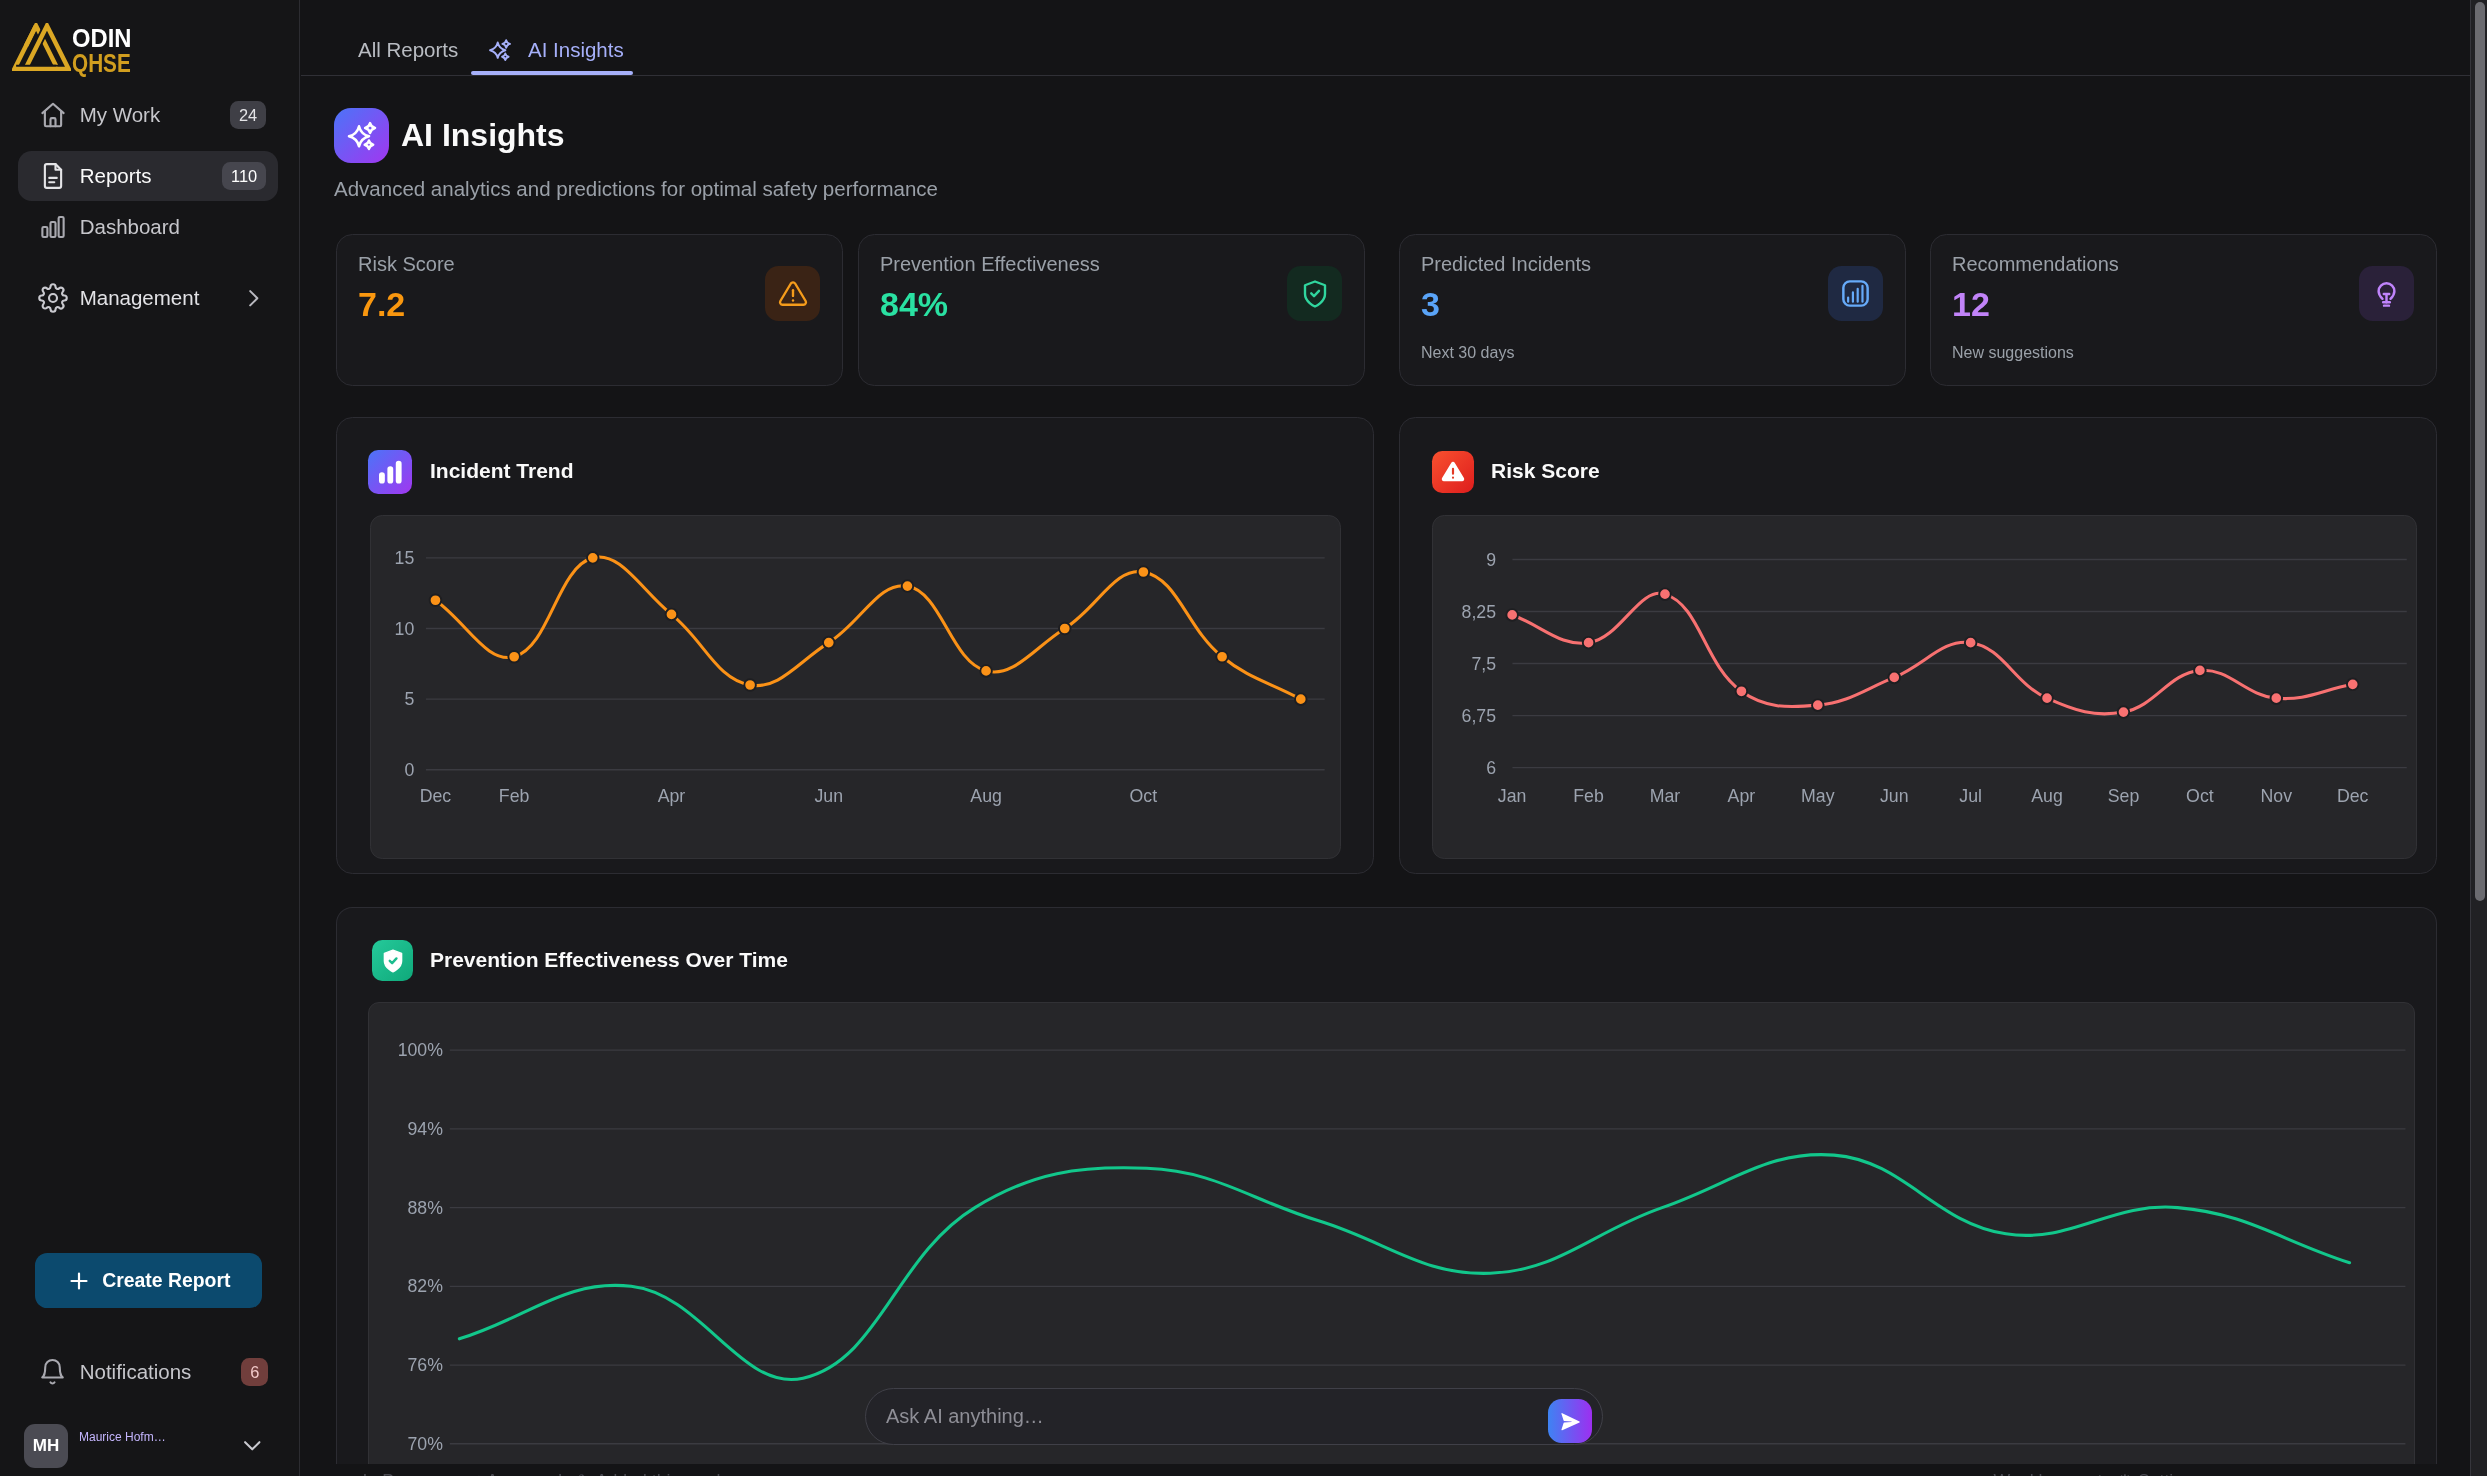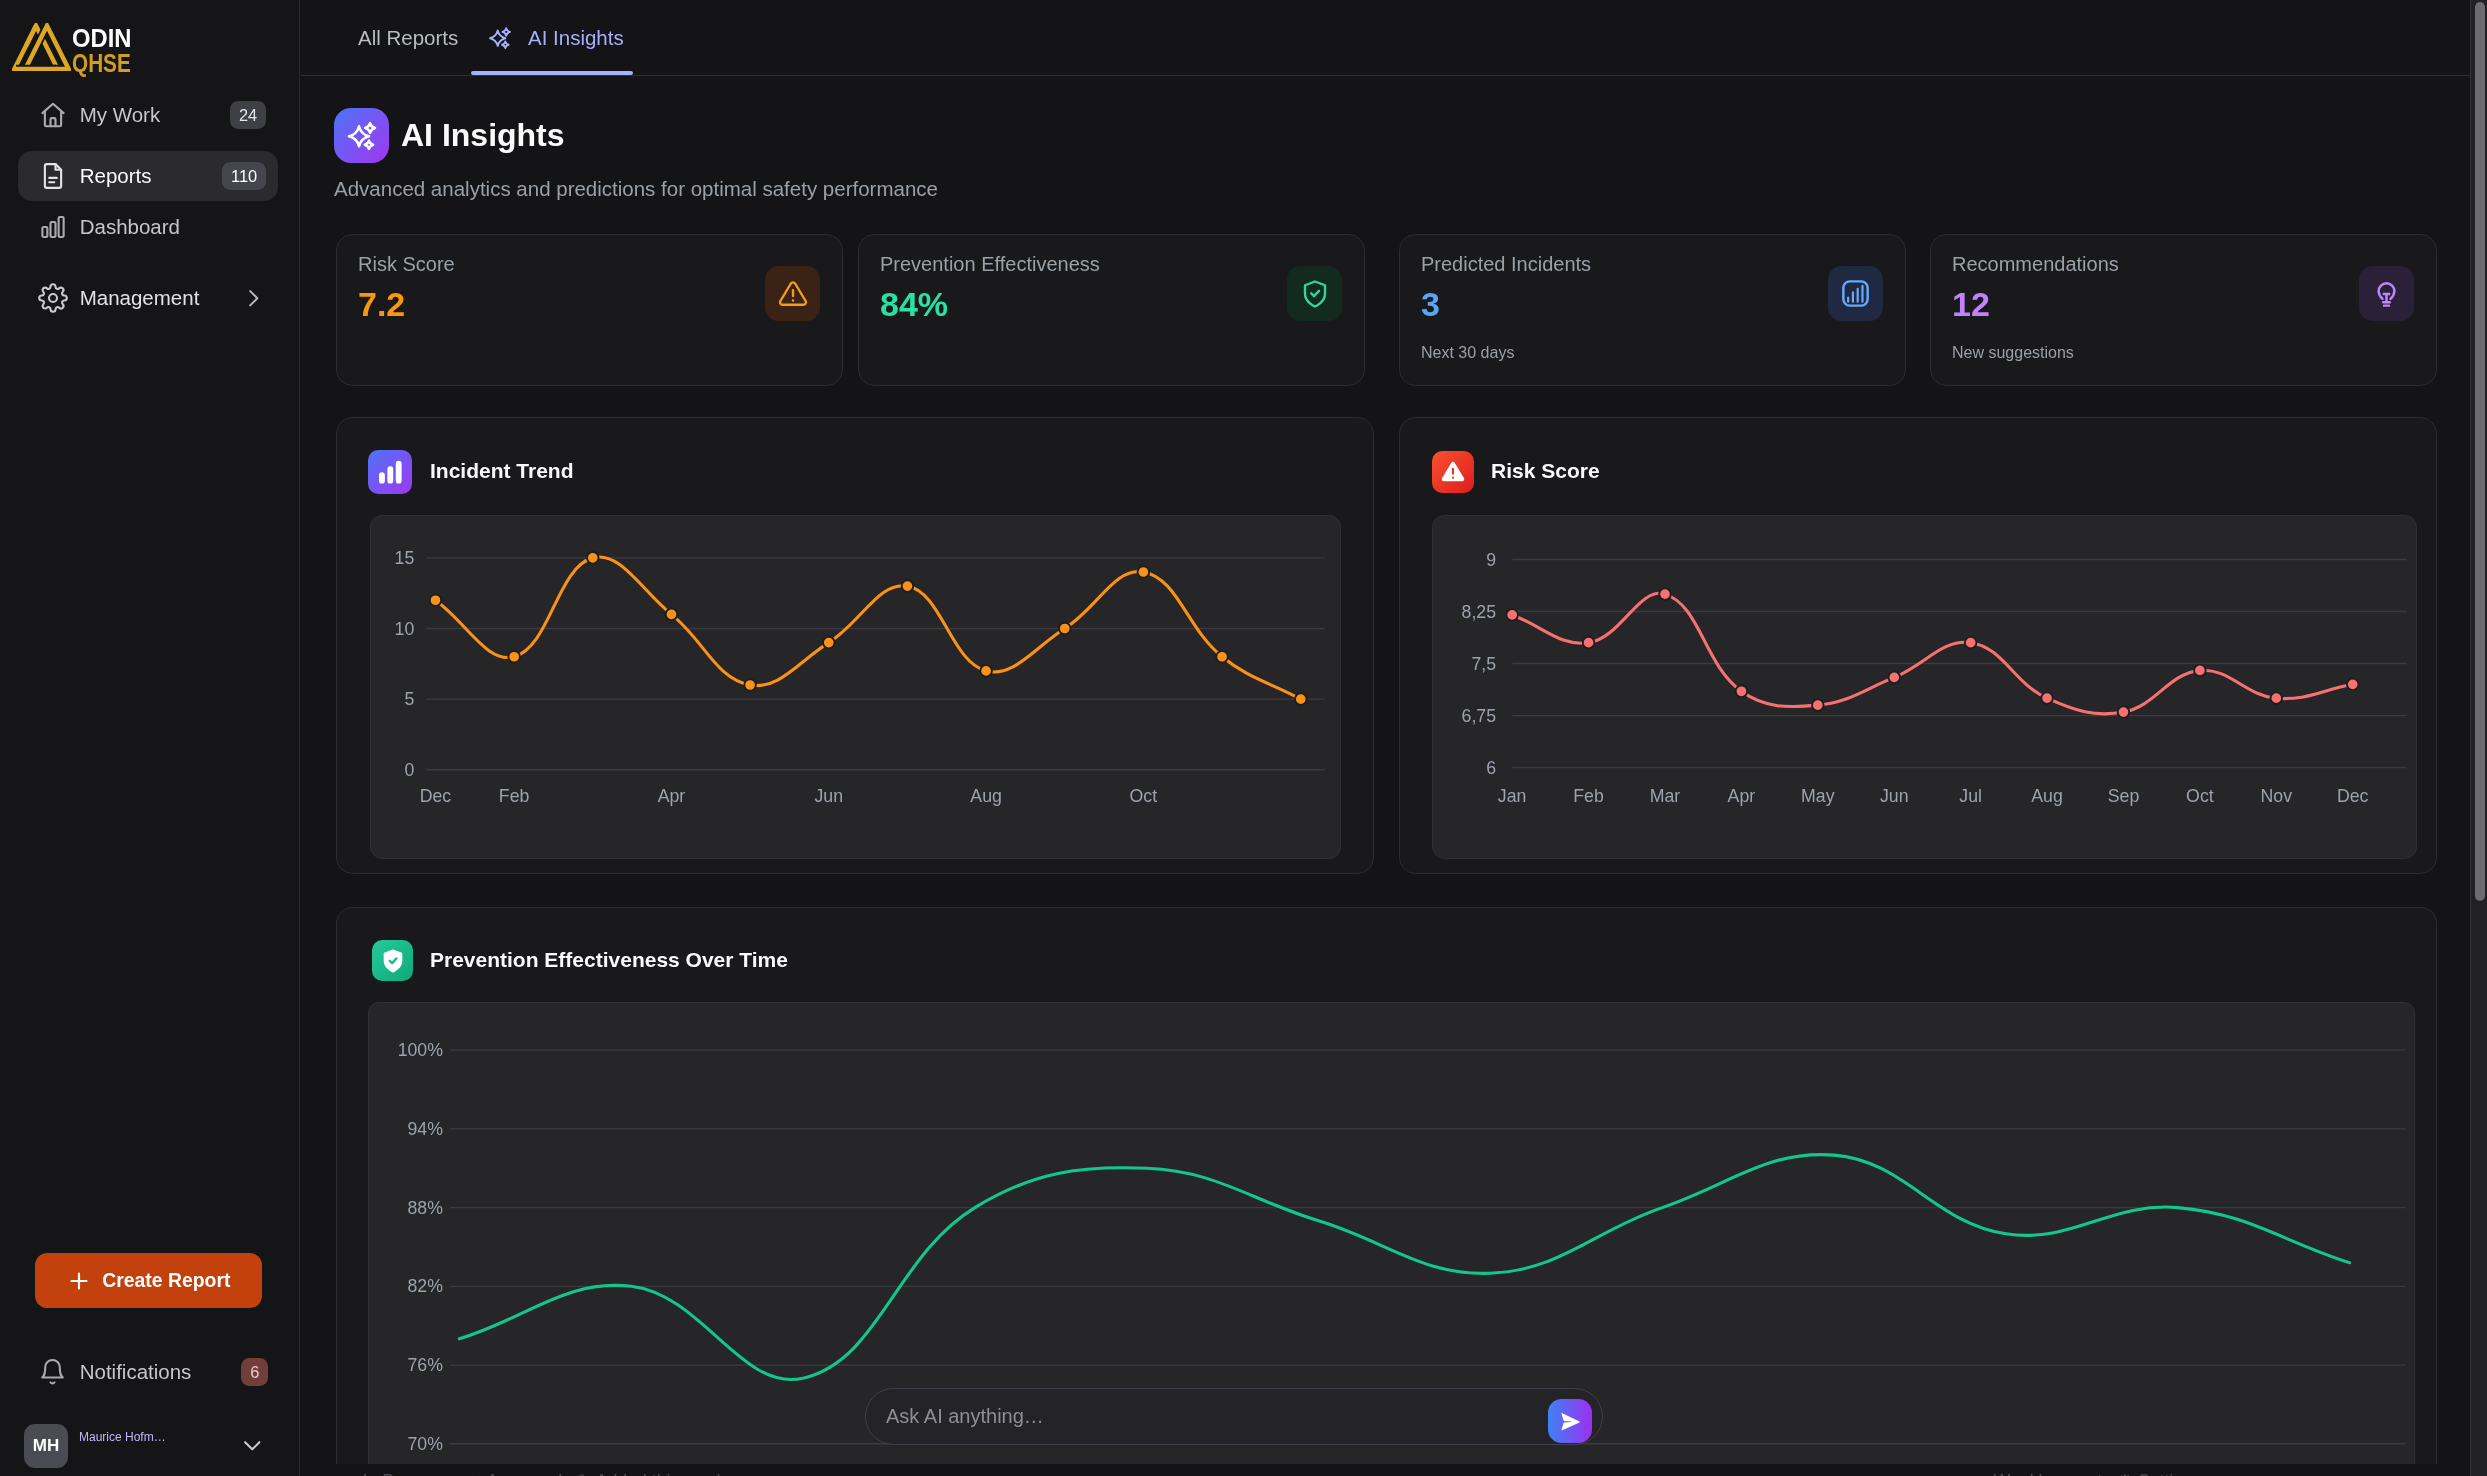--- a/index.html
+++ b/index.html
@@ -3,21 +3,21 @@
 <style>
 * { margin:0; padding:0; box-sizing:border-box; }
 html,body { width:2487px; height:1477px; background:#141416; font-family:"Liberation Sans", sans-serif; overflow:hidden; }
 .abs { position:absolute; }
 #sidebar { position:absolute; left:0; top:0; width:300px; height:1477px; background:#151517; border-right:1.4px solid #2c2c31; }
 .nav { position:absolute; left:17.7px; width:260px; height:50px; border-radius:13.6px; display:flex; align-items:center; color:#c6c6cb; font-size:20.5px; }
 .nav .ic { position:absolute; left:20.5px; top:50%; transform:translateY(-50%); display:flex; }
 .nav .lbl { position:absolute; left:62px; }
 .nav .badge { position:absolute; right:11.6px; background:#3f3f46; color:#e4e4e7; border-radius:8.2px; font-size:16.4px; padding:4.1px 8.9px; }
 #main { position:absolute; left:301px; top:0; width:2169px; height:1477px; }
-.tab { position:absolute; top:0; height:76px; display:flex; align-items:center; font-size:20.5px; }
+.tab { position:absolute; top:12px; height:76px; display:flex; align-items:center; font-size:20.5px; }
 .panel { position:absolute; background:#19191c; border:1.4px solid #2c2c32; border-radius:16.4px; }
 .card { position:absolute; top:234px; width:507px; height:152px; background:#19191c; border:1.4px solid #2c2c32; border-radius:16.4px; }
 .ctitle { position:absolute; left:21px; top:17.7px; font-size:20px; color:#9aa0a8; }
 .cval { position:absolute; left:21px; top:50px; font-size:34px; font-weight:bold; }
 .csub { position:absolute; left:21px; top:109px; font-size:16px; color:#9aa0a8; }
 .cicon { position:absolute; right:22px; top:31px; width:55px; height:55px; border-radius:13.6px; display:flex; align-items:center; justify-content:center; }
 .ptitle { position:absolute; font-size:21px; font-weight:600; color:#fafafa; }
 .picon { position:absolute; width:41px; height:41px; border-radius:11px; display:flex; align-items:center; justify-content:center; }
 .inner { position:absolute; background:#262629; border:1.4px solid #313135; border-radius:12.3px; }
 </style></head>
@@ -76,21 +76,21 @@
         </svg>
       </span>
       <span class="lbl">Management</span>
       <span class="abs" style="right:12.3px;display:flex">
         <svg width="24.5" height="24.5" viewBox="0 0 24 24" fill="none" stroke="#b9b9c0" stroke-width="2" stroke-linejoin="round" stroke-linecap="round">
           <path d="m9 5 7 7-7 7"></path>
         </svg>
       </span>
     </div>
 
-  <div class="abs" style="left:35px;top:1253px;width:227px;height:55px;background:#c2410c;border-radius:12.3px;display:flex;align-items:center;justify-content:center;color:#fff;font-size:19.4px;font-weight:600;gap:11.6px">
+  <div class="abs" style="left:35px;top:1253px;width:227px;height:55px;background:#0c4a6e;border-radius:12.3px;display:flex;align-items:center;justify-content:center;color:#fff;font-size:19.4px;font-weight:600;gap:11.6px">
       <svg width="24" height="24" viewBox="0 0 24 24" fill="none" stroke="#ffffff" stroke-width="2.2" stroke-linecap="round">
         <path d="M12 4.5v15M4.5 12h15"></path>
       </svg>
       <span>Create Report</span>
     </div>
 
   <div class="nav" style="top:1347px">
       <span class="ic">
         <svg width="29" height="29" viewBox="0 0 24 24" fill="none" stroke="#a9a9b0" stroke-width="1.7" stroke-linejoin="round" stroke-linecap="round">
           <path d="M18 8a6 6 0 0 0-12 0c0 7-2.5 8.5-2.5 8.5h17S18 15 18 8Z"></path>

